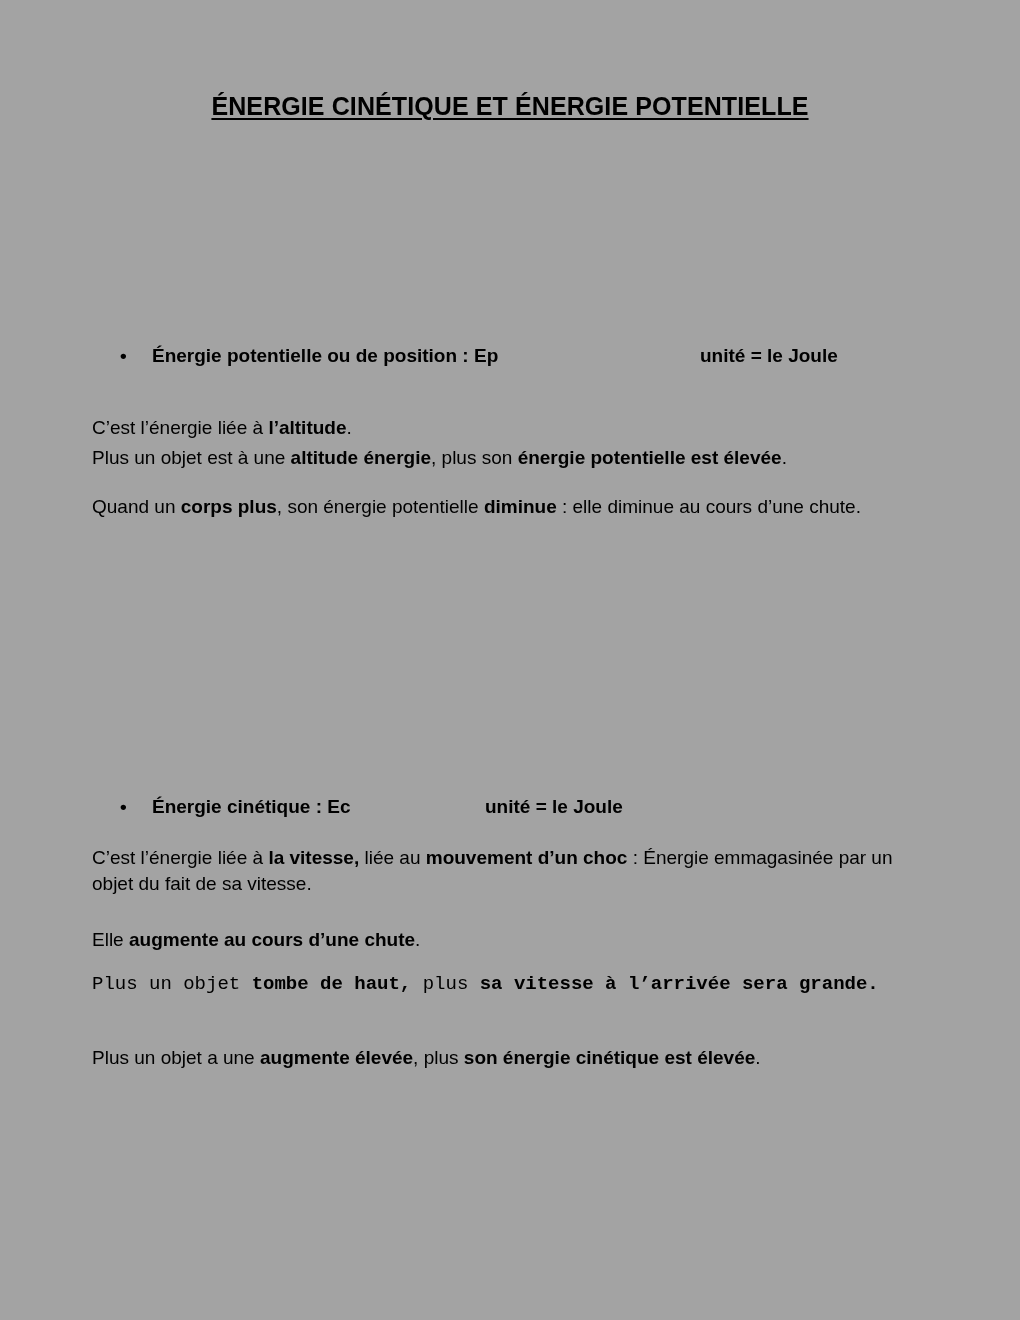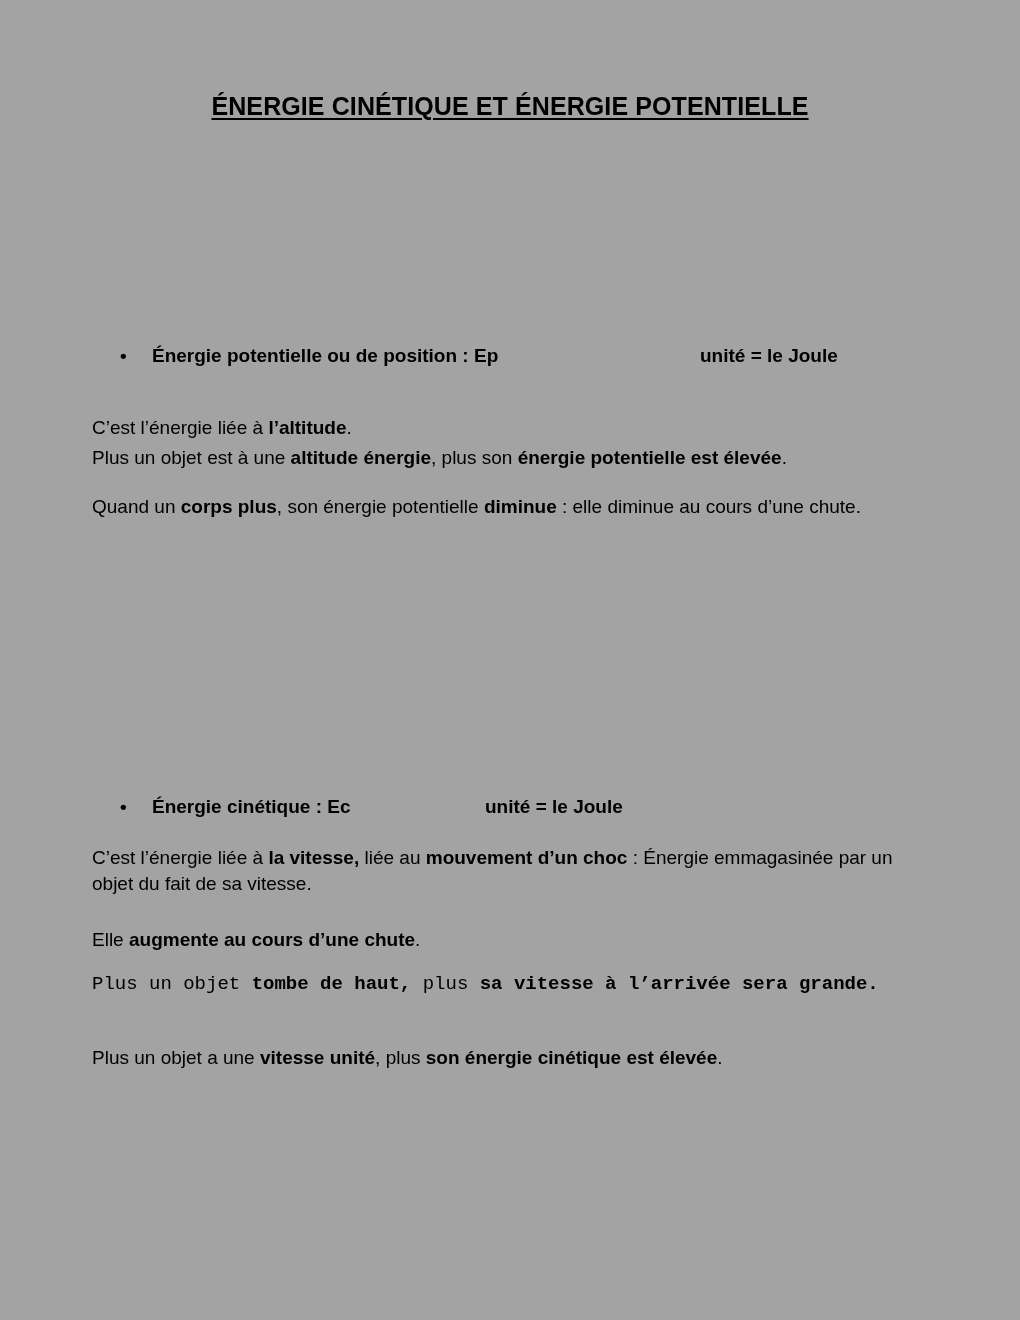--- a/index.html
+++ b/index.html
@@ -127,15 +127,15 @@
 
 
   <div class="bullet-line" id="bullet-ec"><span class="dot">•</span><span class="lbl">Énergie cinétique :  Ec</span><span class="unit">unité = le Joule</span></div>
 
   <div class="para" id="p-ec-1"><span>C’est l’énergie liée à </span><b>la vitesse,</b><span> liée au </span><b>mouvement d’un choc</b><span> : Énergie emmagasinée par un objet du fait de sa vitesse.</span></div>
 
   <div class="para" id="p-ec-2"><span>Elle </span><b>augmente au cours d’une chute</b><span>.</span></div>
 
   <div class="para" id="p-ec-3"><span>Plus un objet </span><b>tombe de haut,</b><span> plus </span><b>sa vitesse à l’arrivée sera grande.</b></div>
 
-  <div class="para" id="p-ec-4"><span>Plus un objet a une </span><b>vitesse unité</b><span>, plus </span><b>son énergie cinétique est élevée</b><span>.</span></div>
+  <div class="para" id="p-ec-4"><span>Plus un objet a une </span><b>augmente élevée</b><span>, plus </span><b>son énergie cinétique est élevée</b><span>.</span></div>
 
 </div>
 
 </body></html>

